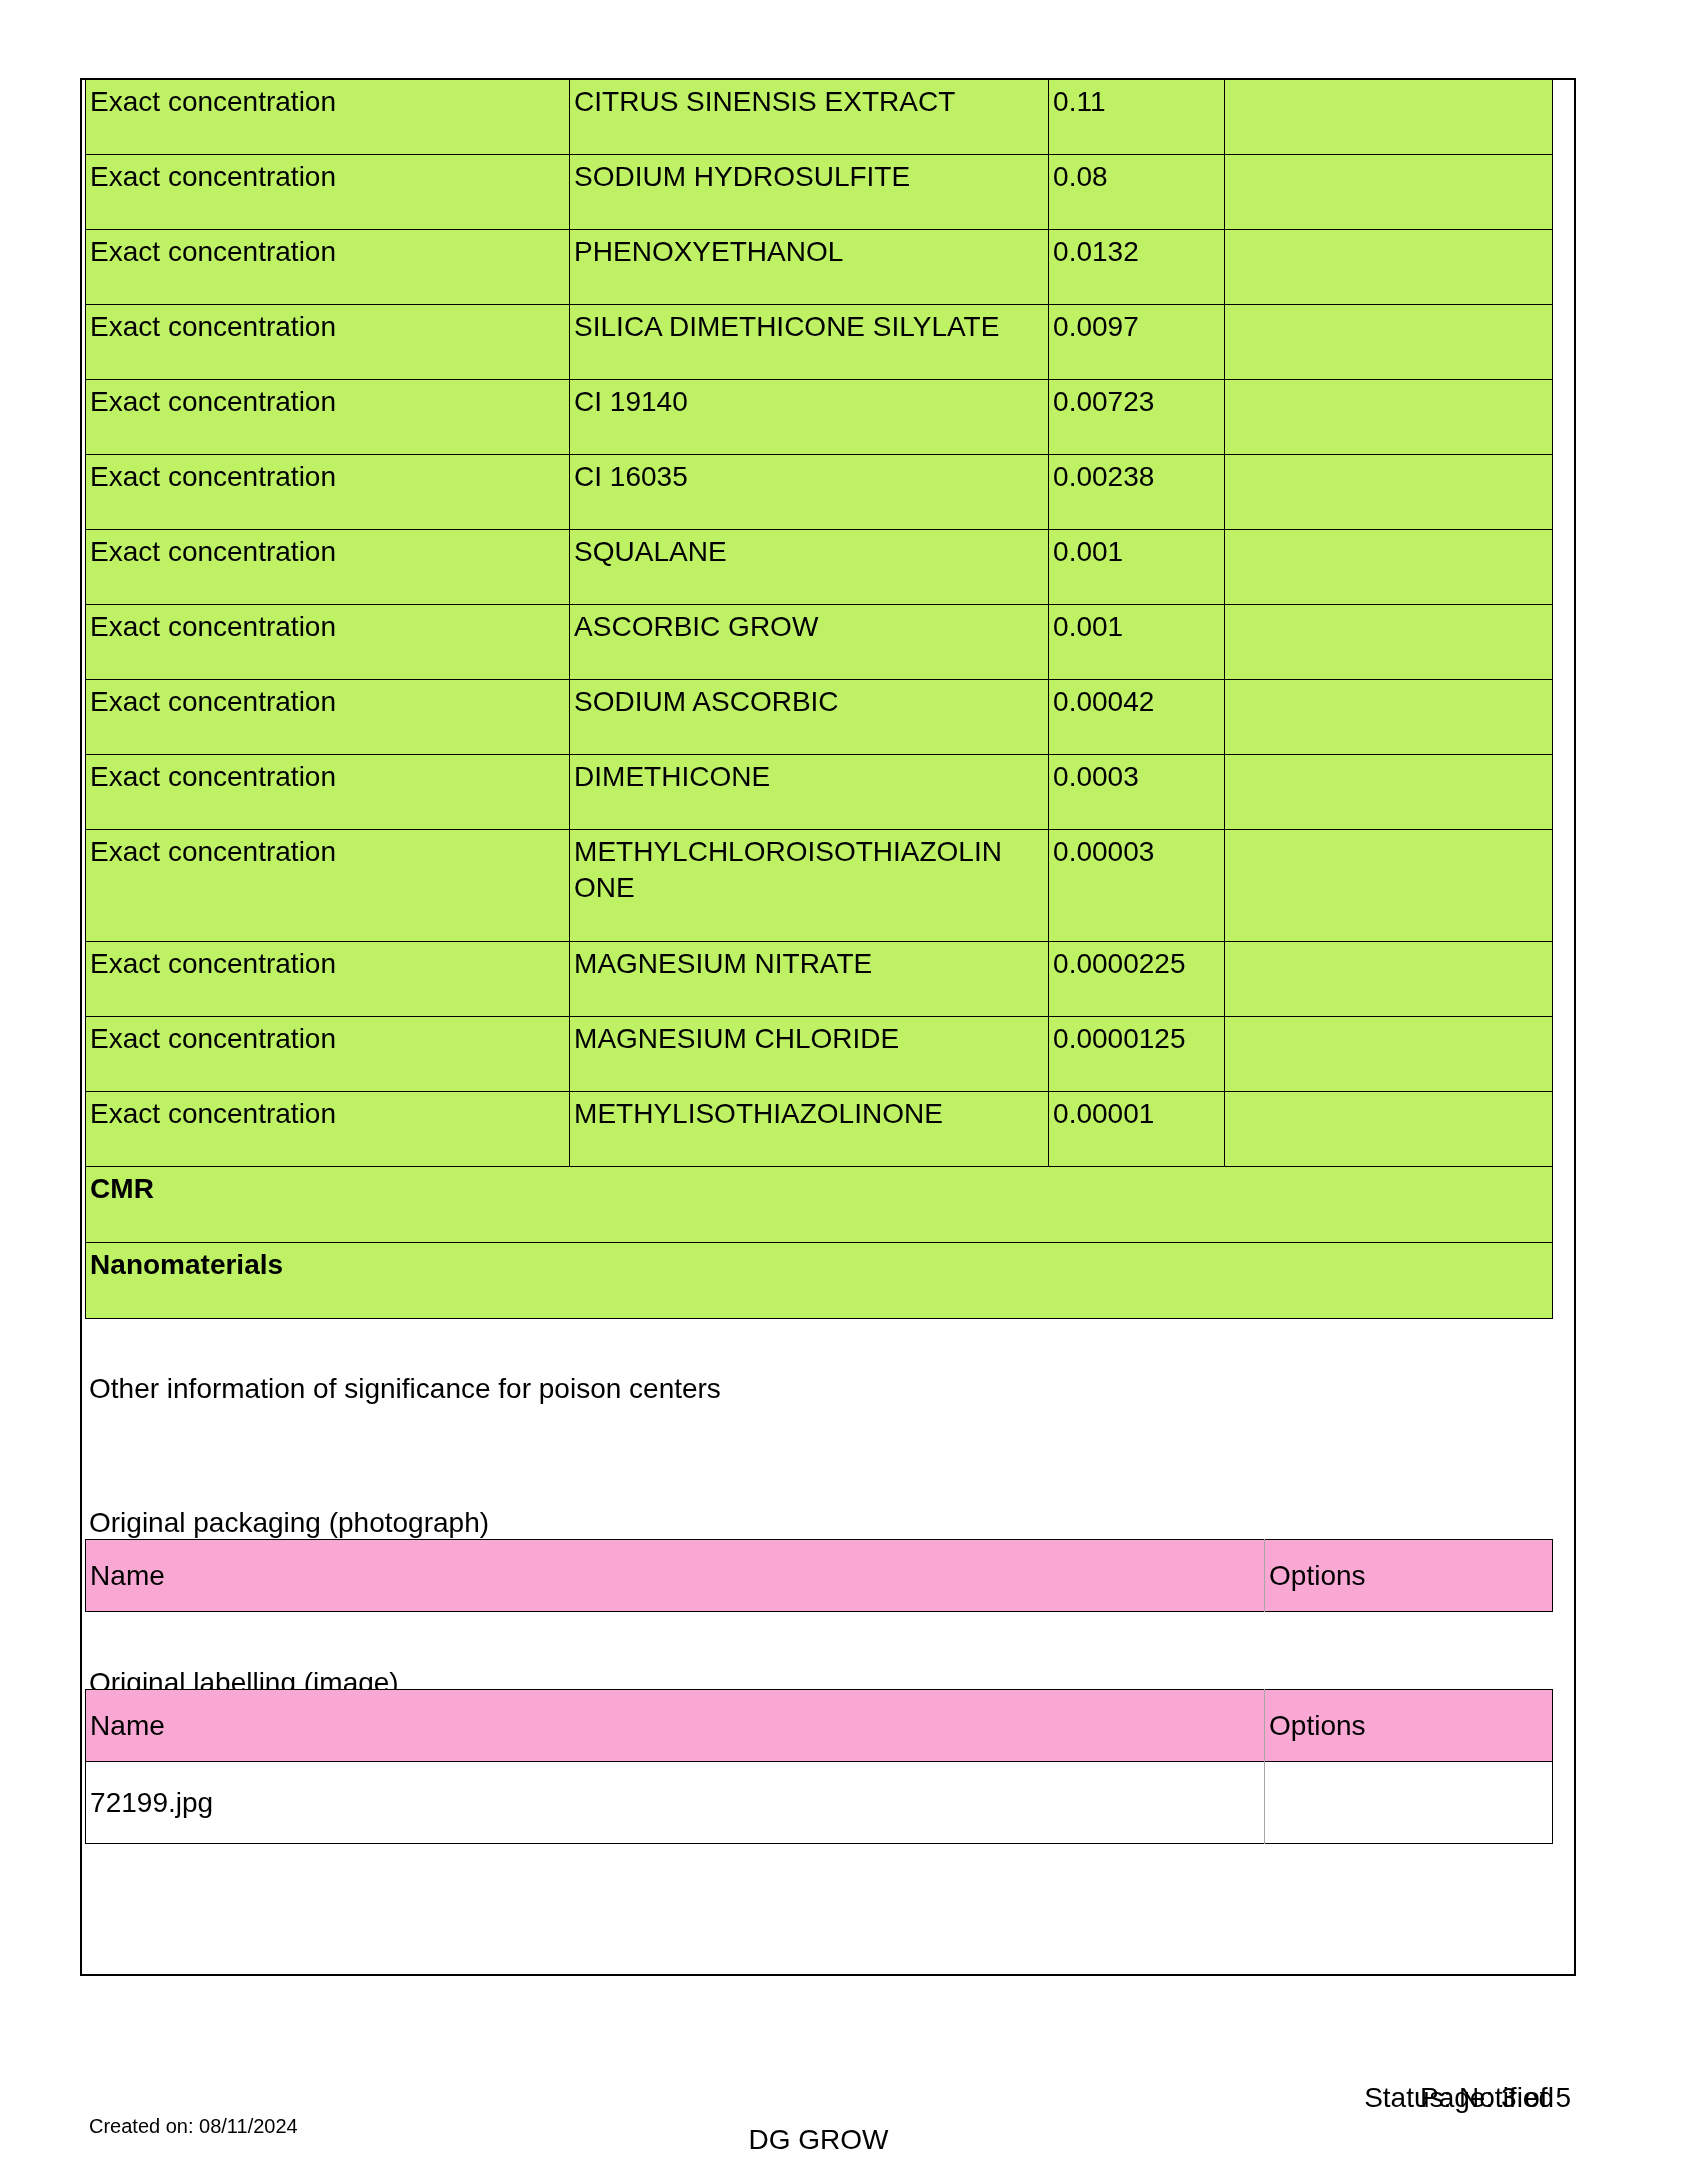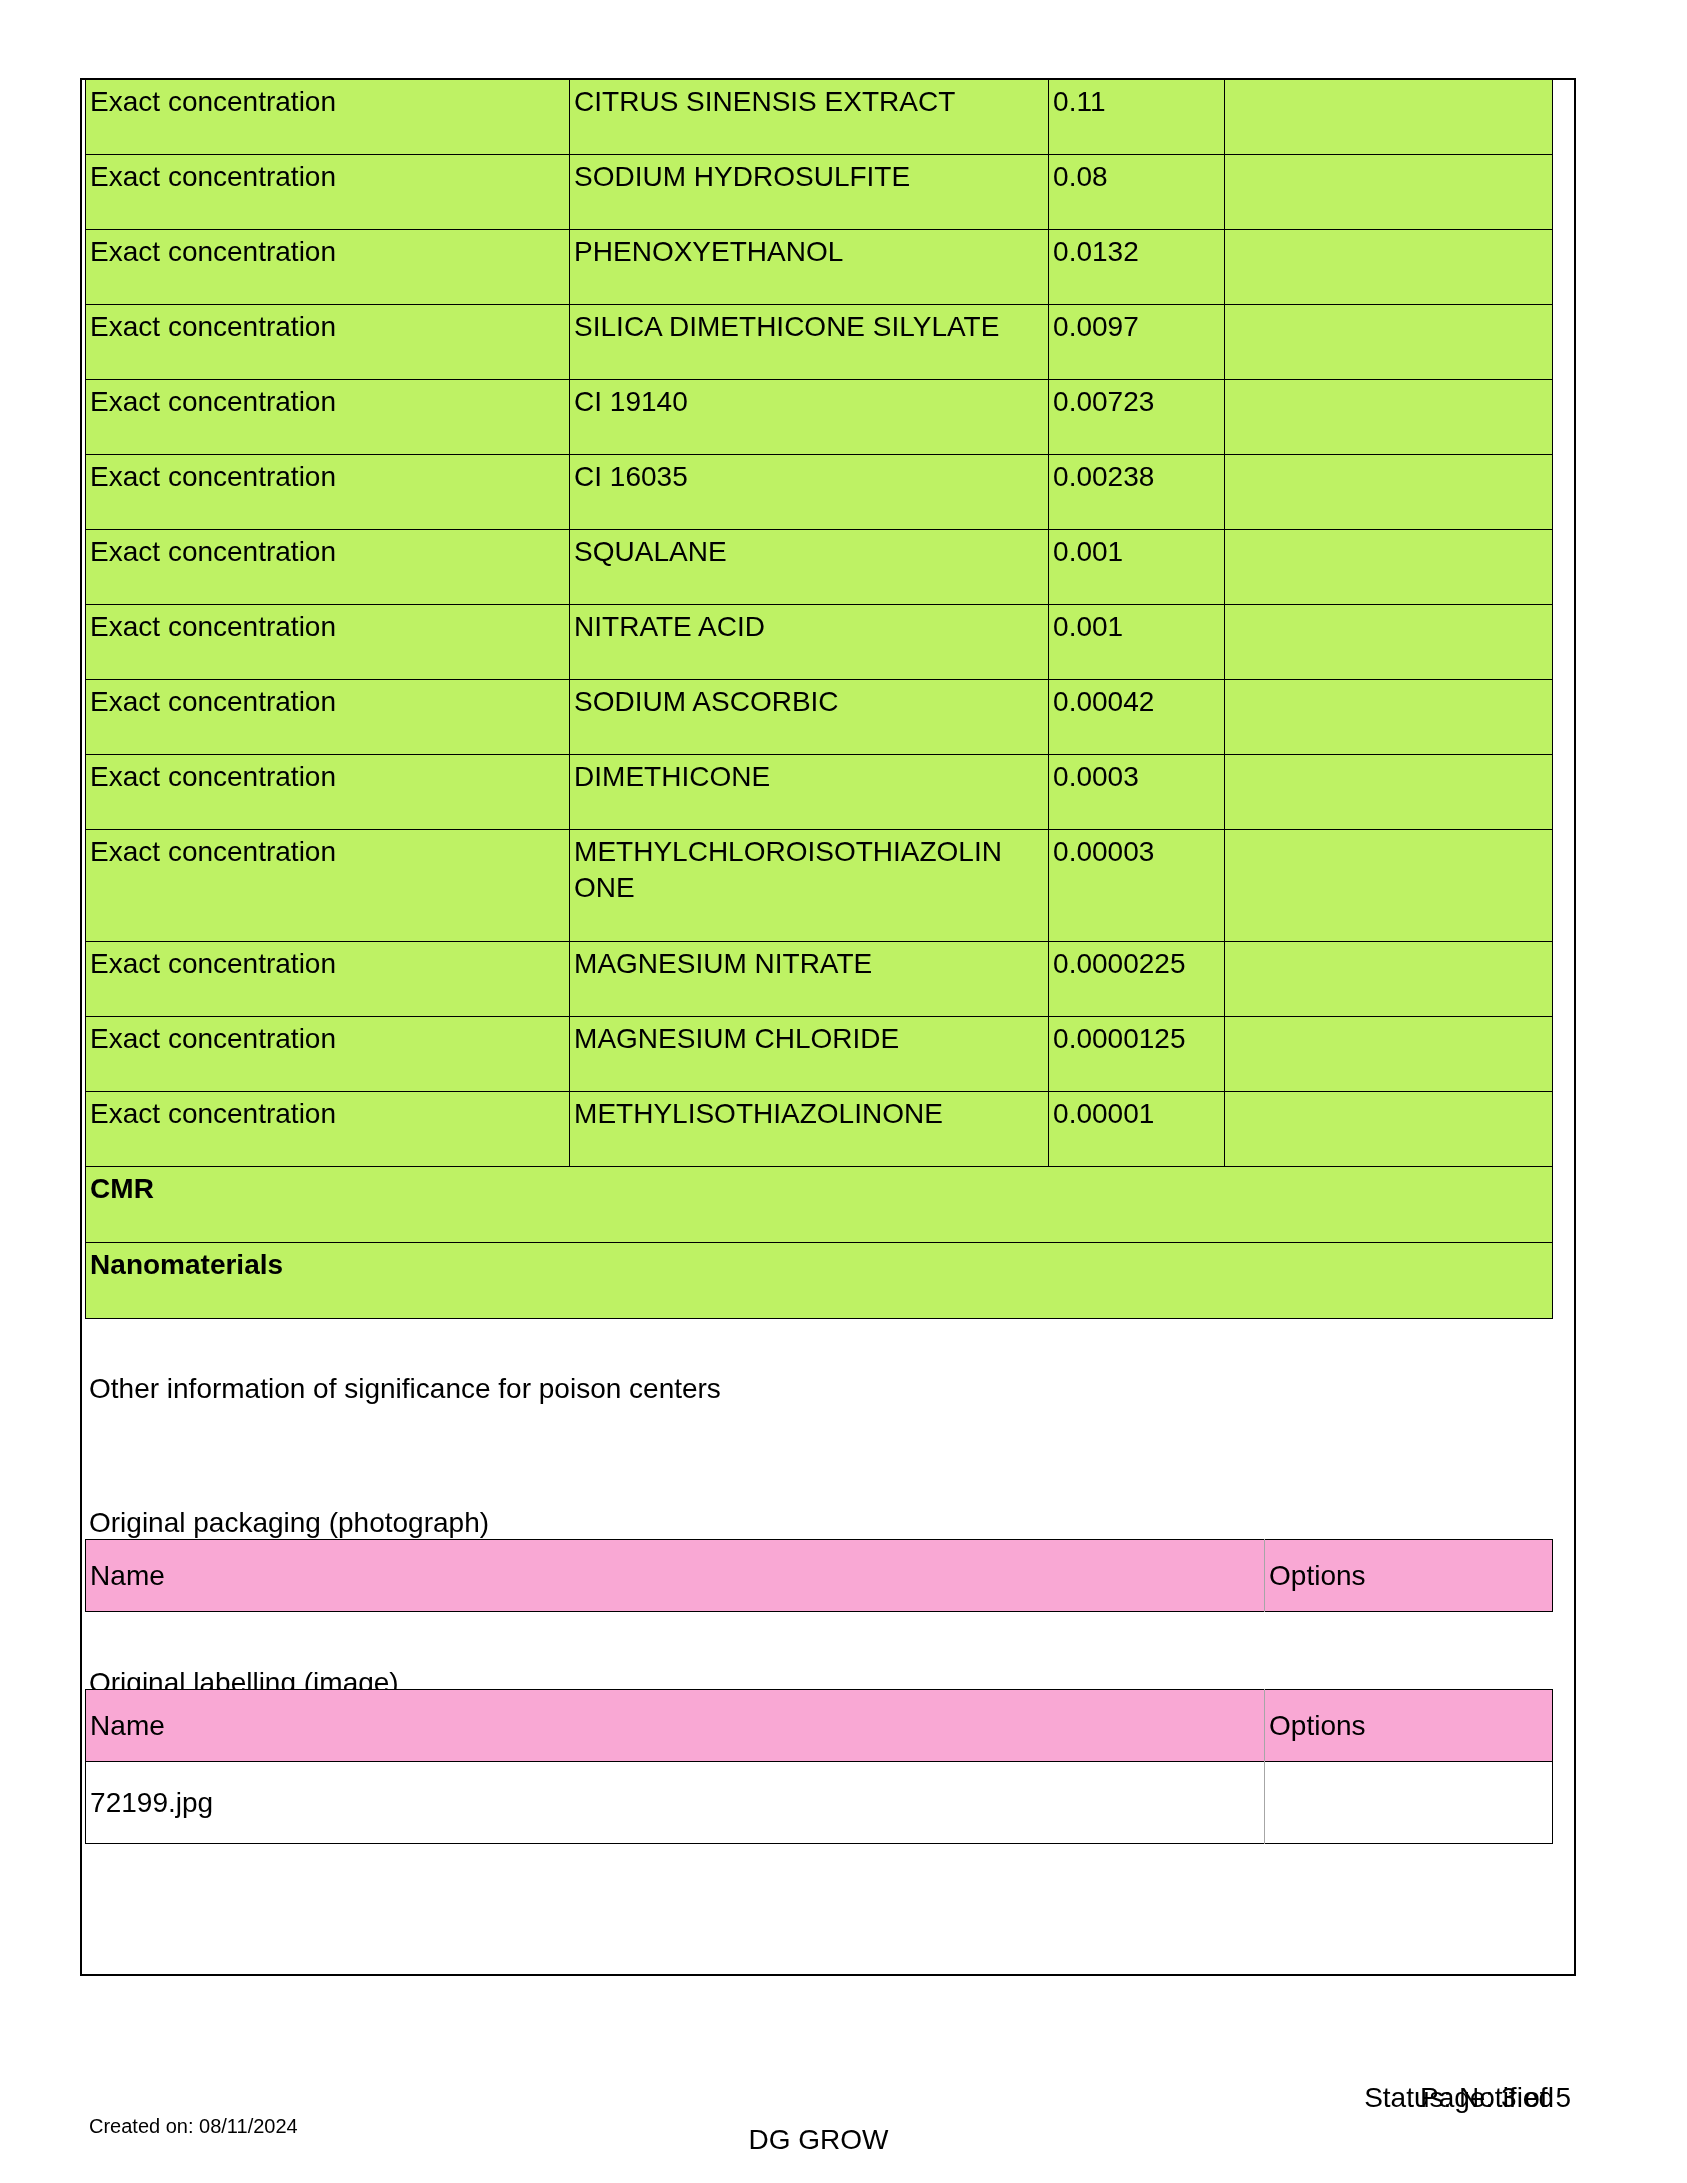--- a/index.html
+++ b/index.html
@@ -94,21 +94,21 @@
     <td></td>
   </tr>
   <tr>
     <td>Exact concentration</td>
     <td>SQUALANE</td>
     <td>0.001</td>
     <td></td>
   </tr>
   <tr>
     <td>Exact concentration</td>
-    <td>NITRATE ACID</td>
+    <td>ASCORBIC GROW</td>
     <td>0.001</td>
     <td></td>
   </tr>
   <tr>
     <td>Exact concentration</td>
     <td>SODIUM ASCORBIC</td>
     <td>0.00042</td>
     <td></td>
   </tr>
   <tr>

